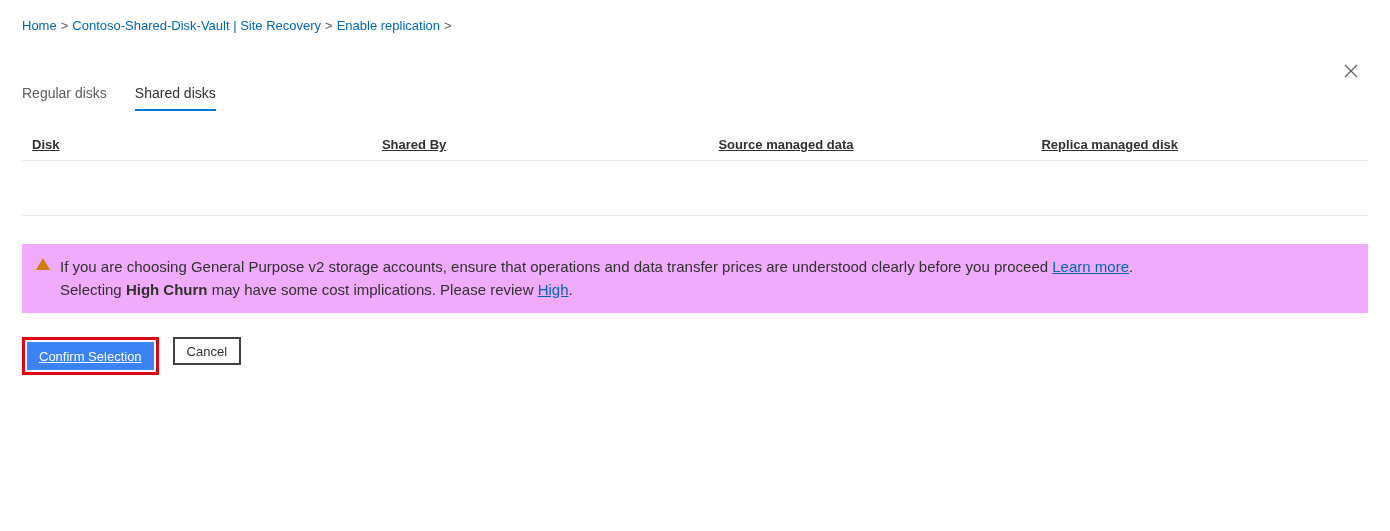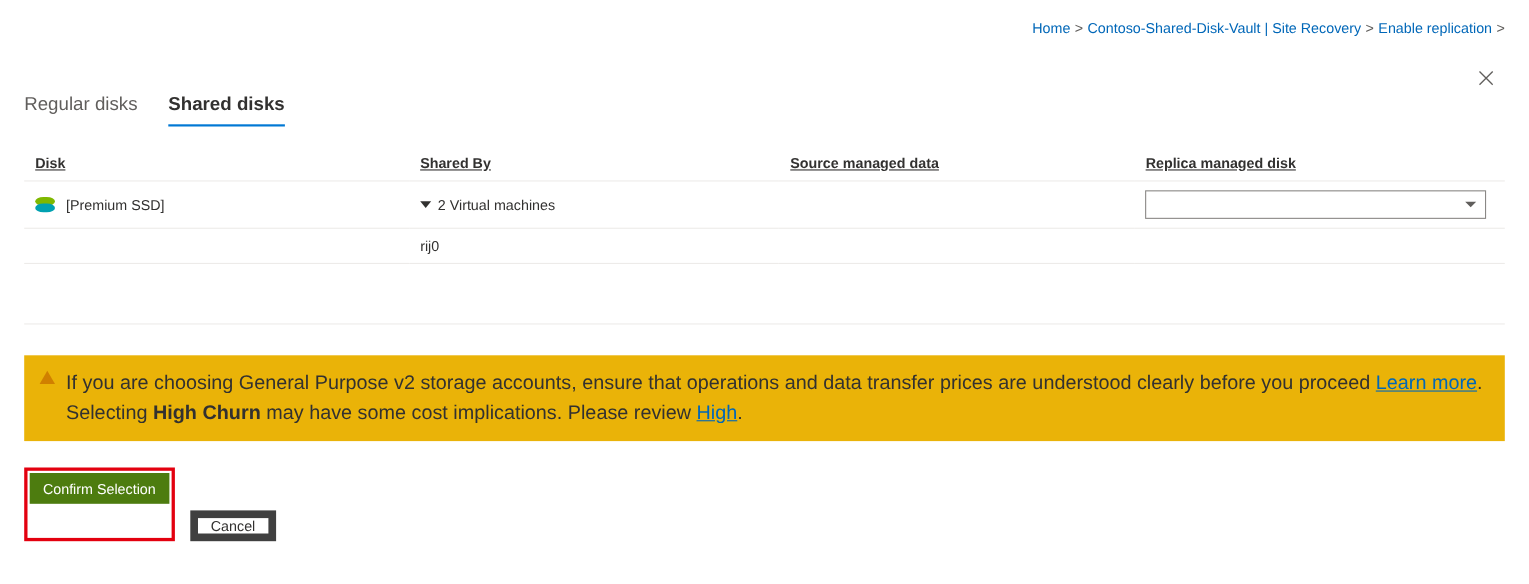--- a/index.html
+++ b/index.html
@@ -5,55 +5,55 @@
   * { box-sizing: border-box; }
   body {
     margin: 0;
     font-family: "Segoe UI", Arial, sans-serif;
     font-size: 13px;
     color: #323130;
     background: #ffffff;
     width: 1390px;
   }
   .page { padding: 18px 22px 24px 22px; position: relative; }
-  .breadcrumb { font-size: 13px; color: #0067b8; display: flex; flex-wrap: wrap; gap: 4px; align-items: center; justify-content: flex-end; }
+  .breadcrumb { font-size: 13px; color: #0067b8; display: flex; flex-wrap: wrap; gap: 4px; align-items: center; }
   .breadcrumb a { color: #0067b8; text-decoration: none; cursor: pointer; }
   .breadcrumb .sep { color: #605e5c; }
   .title-row { display: flex; align-items: center; margin-top: 6px; }
   .title { font-size: 26px; font-weight: 600; color: #323130; }
   .title-dots { margin-left: 18px; color: #605e5c; font-size: 16px; letter-spacing: 1px; padding: 2px 4px; cursor: pointer; }
   .close-btn { position: absolute; right: 28px; top: 60px; width: 22px; height: 22px; cursor: pointer; color: #605e5c; display:flex; align-items:center; justify-content:center; }
   .close-btn svg { width: 14px; height: 14px; }
   .tabs { display: flex; gap: 28px; margin-top: 48px; border-bottom: 0; }
-  .tab { font-size: 17px; padding: 4px 0 8px 0; color: #605e5c; cursor: pointer; }
-  .tab.active { color: #323130; font-weight: 700; border-bottom: 2px solid #0078d4; }
+  .tab { font-size: 14px; padding: 4px 0 8px 0; color: #605e5c; cursor: pointer; }
+  .tab.active { color: #323130; font-weight: 400; border-bottom: 2px solid #0078d4; }
   .table-wrap { margin-top: 18px; width: 100%; }
   table { width: 100%; border-collapse: collapse; }
   thead th { text-align: left; font-weight: 600; font-size: 13px; color: #323130; padding: 8px 10px; border-bottom: 1px solid #edebe9; text-decoration: underline; }
   tbody td { padding: 8px 10px; border-bottom: 1px solid #edebe9; font-size: 13px; color: #323130; vertical-align: middle; }
   .disk-cell { display: flex; align-items: center; gap: 10px; }
   .disk-icon { width: 18px; height: 14px; position: relative; display:inline-block; }
   .disk-icon .d1,.disk-icon .d2 { position:absolute; left:0; width:18px; height:8px; border-radius:50%/60%; }
   .disk-icon .d1 { top:0; background:#7fb800; }
   .disk-icon .d2 { top:6px; background:#00a1b1; }
   .shared-by { display:flex; align-items:center; gap:6px; cursor:pointer; }
   .caret { display:inline-block; width:0; height:0; border-left:5px solid transparent; border-right:5px solid transparent; border-top:6px solid #323130; }
   .dropdown { width: 310px; height: 26px; border: 1px solid #8a8886; background:#fff; position: relative; cursor:pointer; }
   .dropdown .chev { position:absolute; right:8px; top:50%; transform:translateY(-50%); width:0;height:0;border-left:5px solid transparent;border-right:5px solid transparent;border-top:5px solid #605e5c; }
   .footer-area { margin-top: 54px; }
   .footer-area .divider { border-top: 1px solid #edebe9; height:0; margin-bottom: 28px; }
-  .info-banner { background: #eab308; padding: 12px 14px; display:flex; gap:10px; font-size: 18px; color:#323130; line-height: 1.5; }
+  .info-banner { background: #f0abfc; padding: 12px 14px; display:flex; gap:10px; font-size: 15px; color:#323130; line-height: 1.5; }
   .warn-icon { width:0;height:0;border-left:7px solid transparent;border-right:7px solid transparent;border-bottom:12px solid #d08000; position:relative; margin-top:2px; flex-shrink:0; }
   .info-banner a { color:#0067b8; text-decoration: underline; cursor:pointer; }
   .info-banner b { font-weight: 600; }
   .btn-row { display:flex; gap:14px; margin-top:24px; }
   .confirm-wrap { border: 3px solid #e3000f; padding: 2px; }
   .btn { height: 28px; padding: 0 12px; font-size: 13px; cursor:pointer; display:inline-flex; align-items:center; border: none; }
-  .btn-primary { background:#4d7c0f; color:#fff; }
-  .btn-secondary { background:#fff; color:#323130; border:7px solid #404040;margin-top:39px; }
+  .btn-primary { background:#3b82f6; color:#fff;text-decoration:underline; }
+  .btn-secondary { background:#fff; color:#323130; border:2px solid #404040; }
   .col-disk { width: 26%; }
   .col-shared { width: 25%; }
   .col-source { width: 24%; }
   .col-replica { width: 25%; }
 </style>
 </head>
 <body>
 
 <div class="page">
 
@@ -89,49 +89,20 @@
       </colgroup>
       <thead>
         <tr>
           <th>Disk</th>
           <th>Shared By</th>
           <th>Source managed data</th>
           <th>Replica managed disk</th>
         </tr>
       </thead>
       <tbody>
-        <tr>
-          <td>
-            <div class="disk-cell">
-              <span class="disk-icon">
-                  <span class="d1"></span>
-                  <span class="d2"></span>
-                </span>
-              <span>[Premium SSD]</span>
-            </div>
-          </td>
-          <td>
-            <div class="shared-by">
-              <span class="caret"></span>
-              <span>2 Virtual machines</span>
-            </div>
-          </td>
-          <td></td>
-          <td>
-            <div class="dropdown">
-              <span class="chev"></span>
-            </div>
-          </td>
-        </tr>
-        <tr>
-          <td></td>
-          <td>rij0</td>
-          <td></td>
-            <td></td>
-        </tr>
       </tbody>
     </table>
   </div>
 
   <div class="footer-area">
     <div class="divider"></div>
 
     <div class="info-banner">
       <span class="warn-icon"></span>
       <div>

